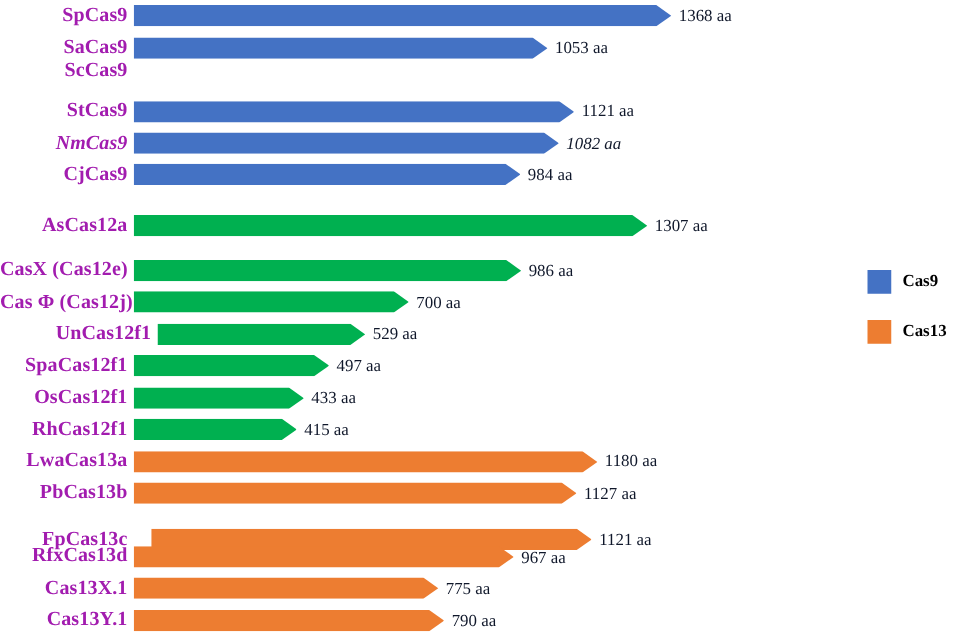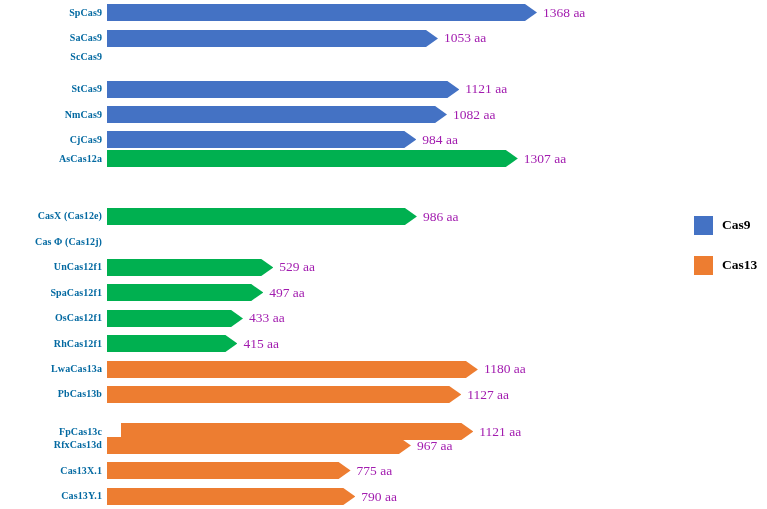--- a/index.html
+++ b/index.html
@@ -28,22 +28,22 @@
     width: 680px;
     display: flex;
     align-items: center;
   }
   .cat-label {
     width: 107px;
     text-align: right;
     padding-right: 5px;
     box-sizing: border-box;
     font-weight: bold;
-    font-size: 10px;
-    color: #0369a1;
+    font-size: 16px;
+    color: #a21caf;
     line-height: 1;
     white-space: nowrap;
     letter-spacing: 0.1px;
   }
   .bar-wrap {
     position: relative;
     flex: 1 1 auto;
     height: 100%;
     display: flex;
     align-items: center;
@@ -51,21 +51,21 @@
   .bar-arrow {
     height: 17px;
     flex: 0 0 auto;
   }
   .bar-arrow svg {
     display: block;
     height: 17px;
   }
   .val-label {
     font-size: 13.5px;
-    color: #a21caf;
+    color: #0f172a;
     white-space: nowrap;
     padding-left: 6px;
     line-height: 1;
   }
   #legend {
     position: absolute;
     left: 694px;
     top: 205px;
     width: 73px;
   }
@@ -122,21 +122,21 @@
         <div class="cat-label">StCas9</div>
         <div class="bar-wrap">
           <div class="bar-arrow" style="width: 352.361px;">
             <svg width="352.3611111111111" height="17" viewBox="0 0 352.3611111111111 17">
               <polygon points="0,0 340.3611111111111,0 352.3611111111111,8.5 340.3611111111111,17 0,17" fill="#4472C4"></polygon>
             </svg>
           </div>
           <div class="val-label">1121 aa</div>
         </div>
       </div>
-      <div class="bar-row" style="top: 101.8px; height: 25.45px;">
+      <div class="bar-row" style="top: 101.8px; height: 25.45px; font-style: italic;">
         <div class="cat-label">NmCas9</div>
         <div class="bar-wrap">
           <div class="bar-arrow" style="width: 340.102px;">
             <svg width="340.1023391812866" height="17" viewBox="0 0 340.1023391812866 17">
               <polygon points="0,0 328.1023391812866,0 340.1023391812866,8.5 328.1023391812866,17 0,17" fill="#4472C4"></polygon>
             </svg>
           </div>
           <div class="val-label">1082 aa</div>
         </div>
       </div>
@@ -144,21 +144,21 @@
         <div class="cat-label">CjCas9</div>
         <div class="bar-wrap">
           <div class="bar-arrow" style="width: 309.298px;">
             <svg width="309.29824561403507" height="17" viewBox="0 0 309.29824561403507 17">
               <polygon points="0,0 297.29824561403507,0 309.29824561403507,8.5 297.29824561403507,17 0,17" fill="#4472C4"></polygon>
             </svg>
           </div>
           <div class="val-label">984 aa</div>
         </div>
       </div>
-      <div class="bar-row" style="top: 146px; height: 25.45px;">
+      <div class="bar-row" style="top: 168px; height: 25.45px;">
         <div class="cat-label">AsCas12a</div>
         <div class="bar-wrap">
           <div class="bar-arrow" style="width: 410.826px;">
             <svg width="410.82602339181284" height="17" viewBox="0 0 410.82602339181284 17">
               <polygon points="0,0 398.82602339181284,0 410.82602339181284,8.5 398.82602339181284,17 0,17" fill="#00B050"></polygon>
             </svg>
           </div>
           <div class="val-label">1307 aa</div>
         </div>
       </div>
@@ -168,22 +168,30 @@
           <div class="bar-arrow" style="width: 309.927px;">
             <svg width="309.9269005847953" height="17" viewBox="0 0 309.9269005847953 17">
               <polygon points="0,0 297.9269005847953,0 309.9269005847953,8.5 297.9269005847953,17 0,17" fill="#00B050"></polygon>
             </svg>
           </div>
           <div class="val-label">986 aa</div>
         </div>
       </div>
       <div class="bar-row" style="top: 229.05px; height: 25.45px;">
         <div class="cat-label">Cas Φ  (Cas12j)</div>
-      </div>
-      <div class="bar-row" style="top: 254.5px; height: 25.45px;">
+        <div class="bar-wrap">
+          <div class="bar-arrow" style="width: 220.029px;">
+            <svg width="220.02923976608187" height="17" viewBox="0 0 220.02923976608187 17">
+              <polygon points="0,0 208.02923976608187,0 220.02923976608187,8.5 208.02923976608187,17 0,17" fill="#00B050"></polygon>
+            </svg>
+          </div>
+          <div class="val-label">700 aa</div>
+        </div>
+      </div>
+      <div class="bar-row" style="top: 254.5px; height: 25.45px; padding-left: 19px;">
         <div class="cat-label">UnCas12f1</div>
         <div class="bar-wrap">
           <div class="bar-arrow" style="width: 166.279px;">
             <svg width="166.27923976608187" height="17" viewBox="0 0 166.27923976608187 17">
               <polygon points="0,0 154.27923976608187,0 166.27923976608187,8.5 154.27923976608187,17 0,17" fill="#00B050"></polygon>
             </svg>
           </div>
           <div class="val-label">529 aa</div>
         </div>
       </div>

